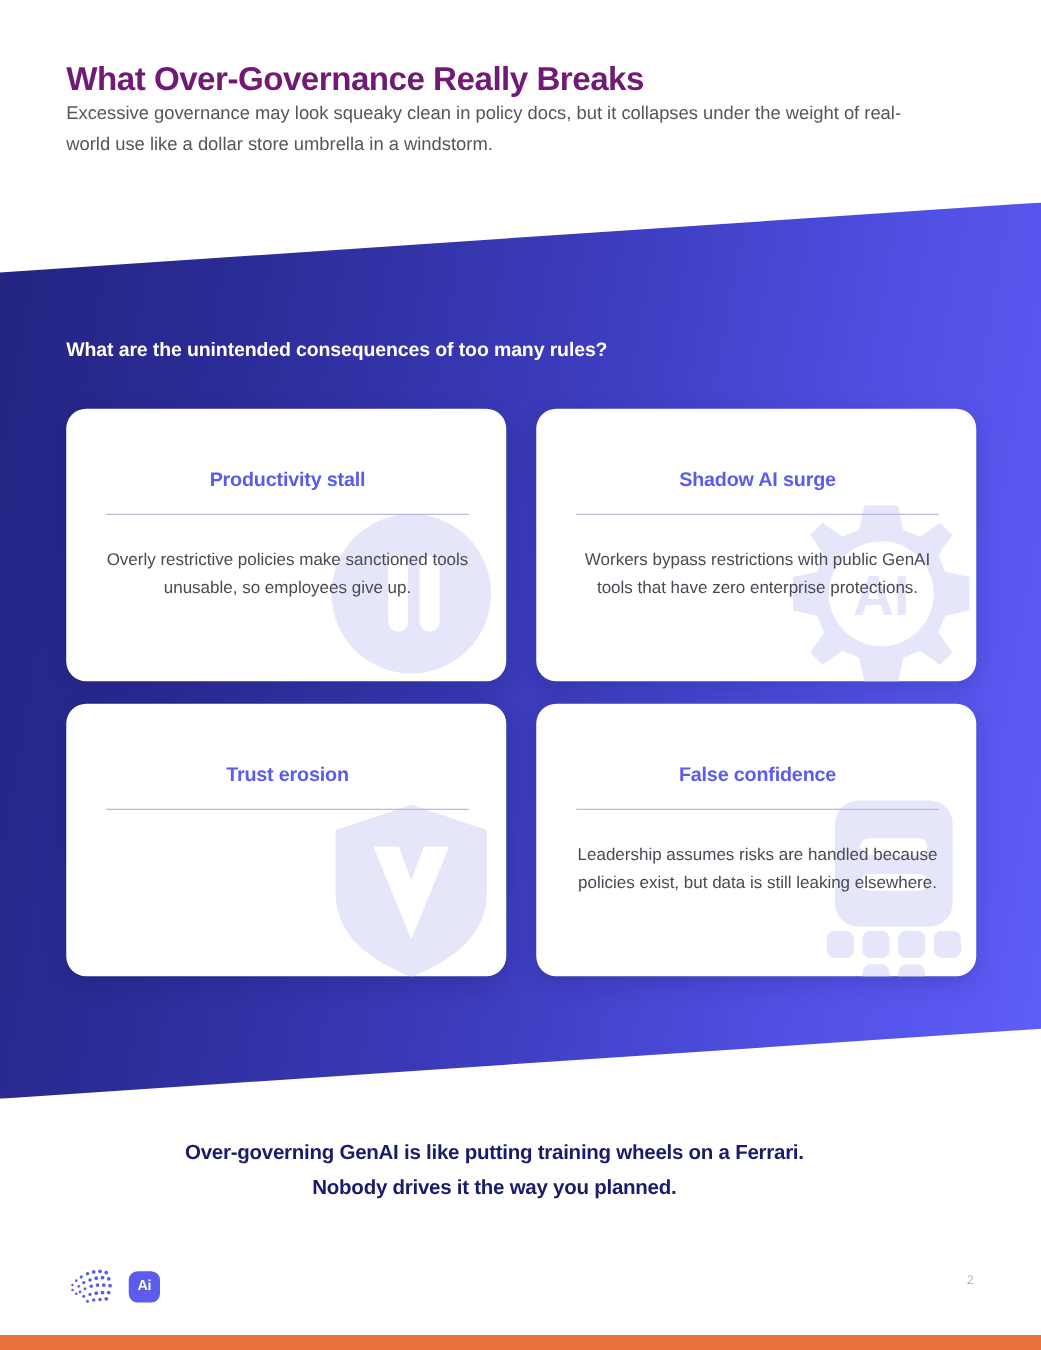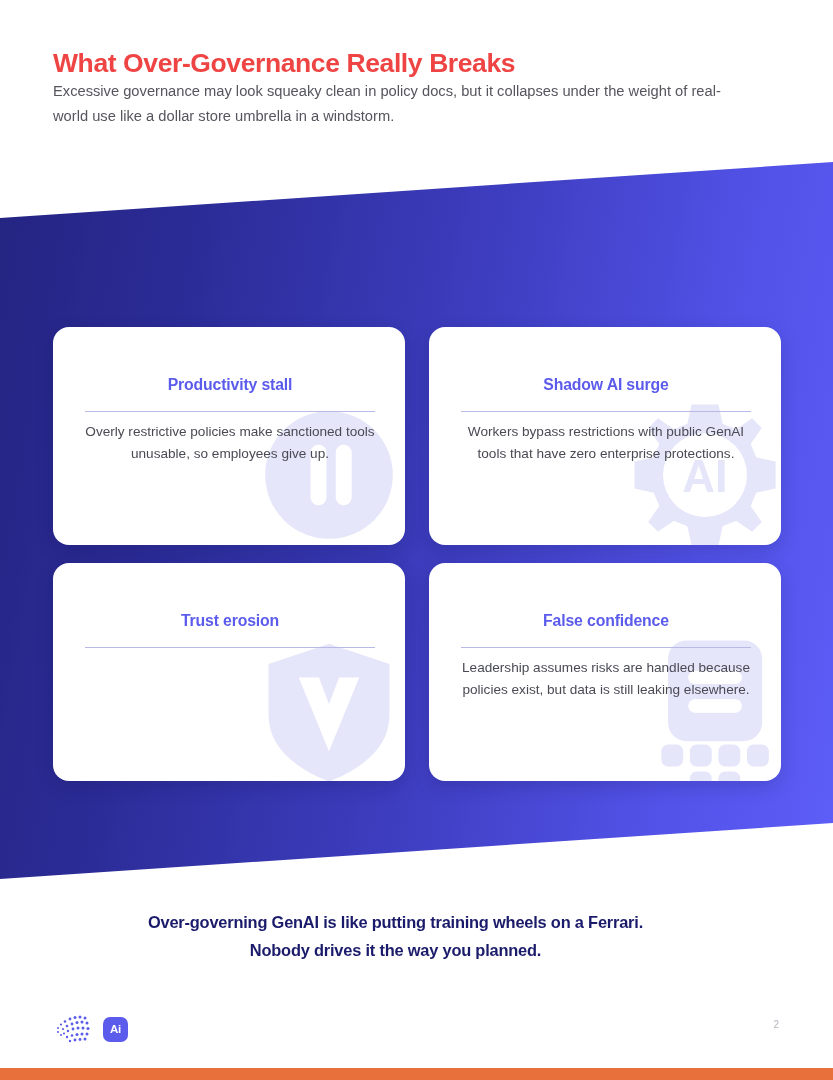--- a/index.html
+++ b/index.html
@@ -14,21 +14,21 @@
     width:833px; height:1080px;
     background:#ffffff;
     overflow:hidden;
   }
 
   
   .header { position:absolute; left:53px; top:48px; width:700px; }
   .page-title {
     font-size:26.5px;
     font-weight:bold;
-    color:#ef4444;
+    color:#701a75;
     letter-spacing:-0.4px;
   }
   .page-subtitle {
     font-size:14.7px;
     line-height:25px;
     color:#55555e;
     max-width:672px;
   }
 
   
@@ -75,21 +75,21 @@
     font-size:15.8px; font-weight:bold;
     color:#5b5bec; letter-spacing:-0.15px;
   }
   .card-rule {
     margin-top:17px;
     height:1px;
     background:#b9b9e6;
     width:290px;
   }
   .card-text {
-    margin-top:9px;
+    margin-top:25px;
     font-size:13.6px;
     line-height:21.5px;
     color:#4a4a55;
   }
 
   
   .wm {
     position:absolute;
     right:-8px; bottom:-14px;
     width:168px; height:168px;
@@ -147,20 +147,21 @@
 
   <div class="header">
     <div class="page-title">What Over-Governance Really Breaks</div>
     <div class="page-subtitle">Excessive governance may look squeaky clean in policy docs, but it collapses under the weight of real-world use like a dollar store umbrella in a windstorm.</div>
   </div>
 
   <div class="band"></div>
 
   <div class="band-content">
 
+    <div class="section-q">What are the unintended consequences of too many rules?</div>
 
     <div class="cards">
 
       <div class="card">
         <div class="wm">
           <svg viewBox="0 0 100 100" aria-hidden="true">
             <circle class="wmfill" cx="50" cy="50" r="38"></circle>
             <rect x="39" y="32" width="9.5" height="36" rx="4.75" fill="#ffffff"></rect>
             <rect x="54" y="32" width="9.5" height="36" rx="4.75" fill="#ffffff"></rect>
           </svg>

